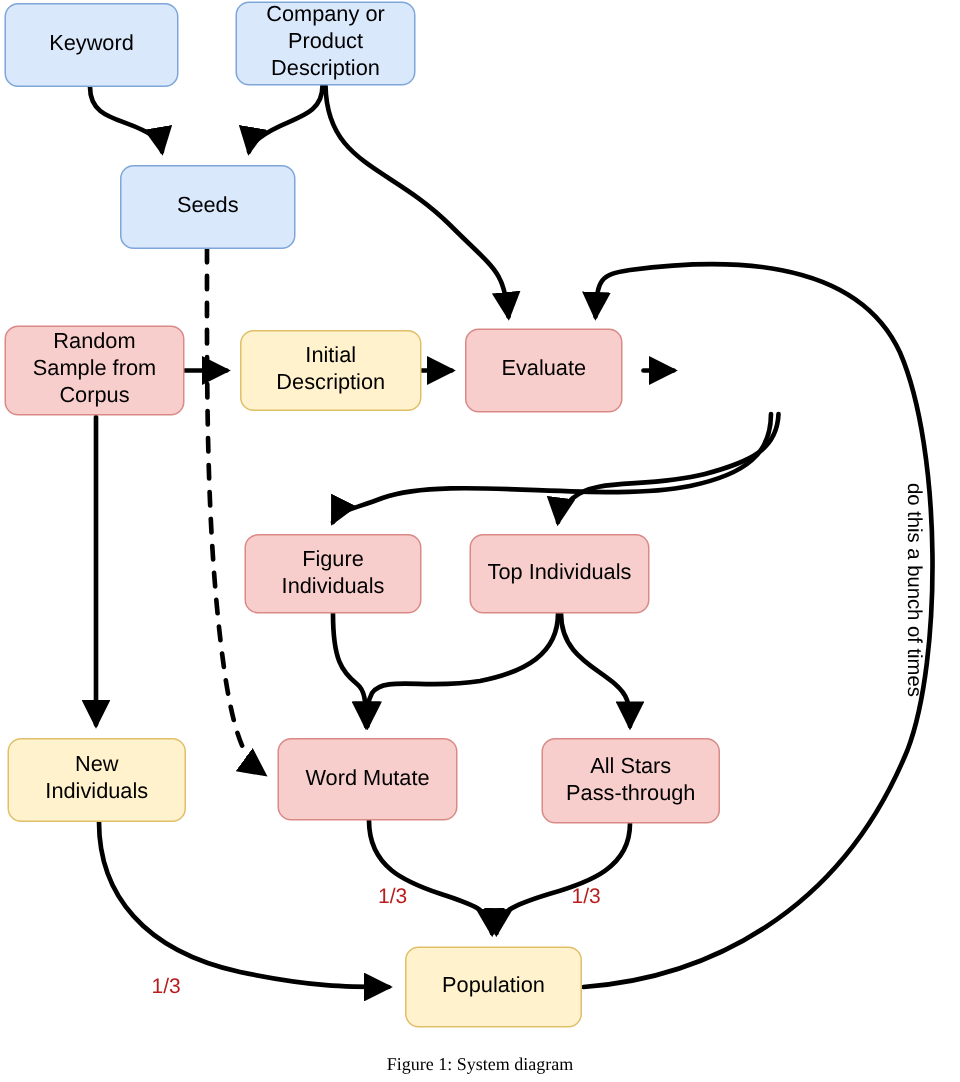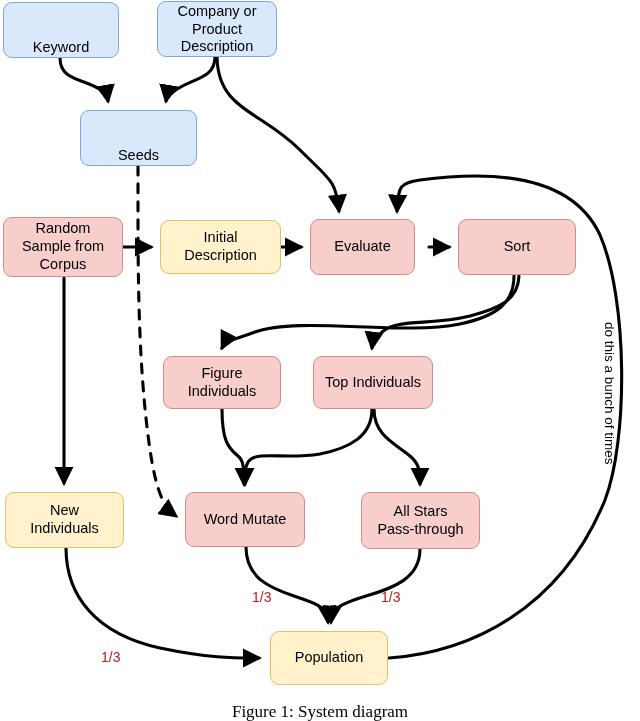--- a/index.html
+++ b/index.html
@@ -30,21 +30,21 @@
     text-align: center;
     border-radius: 9px;
     border-width: 1.4px;
     border-style: solid;
     font-size: 14.5px;
     line-height: 1.22;
     color: #000000;
     white-space: pre-line;
     z-index: 3;
   }
-  .node.blue   { background: #dae8fc; border-color: #7ea6d9; align-items: flex-end; }
+  .node.blue   { background: #dae8fc; border-color: #7ea6d9; }
   .node.pink   { background: #f8cecc; border-color: #d98a86; }
   .node.yellow { background: #fff2cc; border-color: #e0bf69; }
   .edge-label {
     position: absolute;
     font-size: 14px;
     color: #b91c1c;
     z-index: 4;
     white-space: nowrap;
   }
   .vlabel {
@@ -55,21 +55,21 @@
     white-space: nowrap;
     transform-origin: left top;
     transform: rotate(90deg);
   }
   .caption {
     position: absolute;
     left: 0;
     width: 640px;
     text-align: center;
     font-family: "Liberation Serif", serif;
-    font-size: 17px;
+    font-size: 12px;
     color: #000000;
     z-index: 4;
   }
 </style>
 </head>
 <body>
 
 <div id="canvas">
 
   <svg id="edges" viewBox="0 0 640 721">
@@ -138,23 +138,20 @@
 
   <div class="node yellow" style="left:160px; top:220px; width:121px; height:54px;">
     <span>Initial
 Description</span>
   </div>
 
   <div class="node pink" style="left:310px; top:219px; width:105px; height:56px;">
     <span>Evaluate</span>
   </div>
 
-  <div class="node pink" style="left:458px; top:219px; width:118px; height:56px;">
-    <span>Sort</span>
-  </div>
 
   <div class="node pink" style="left:163px; top:356px; width:118px; height:53px;">
     <span>Figure
 Individuals</span>
   </div>
 
   <div class="node pink" style="left:313px; top:356px; width:120px; height:53px;">
     <span>Top Individuals</span>
   </div>
 

